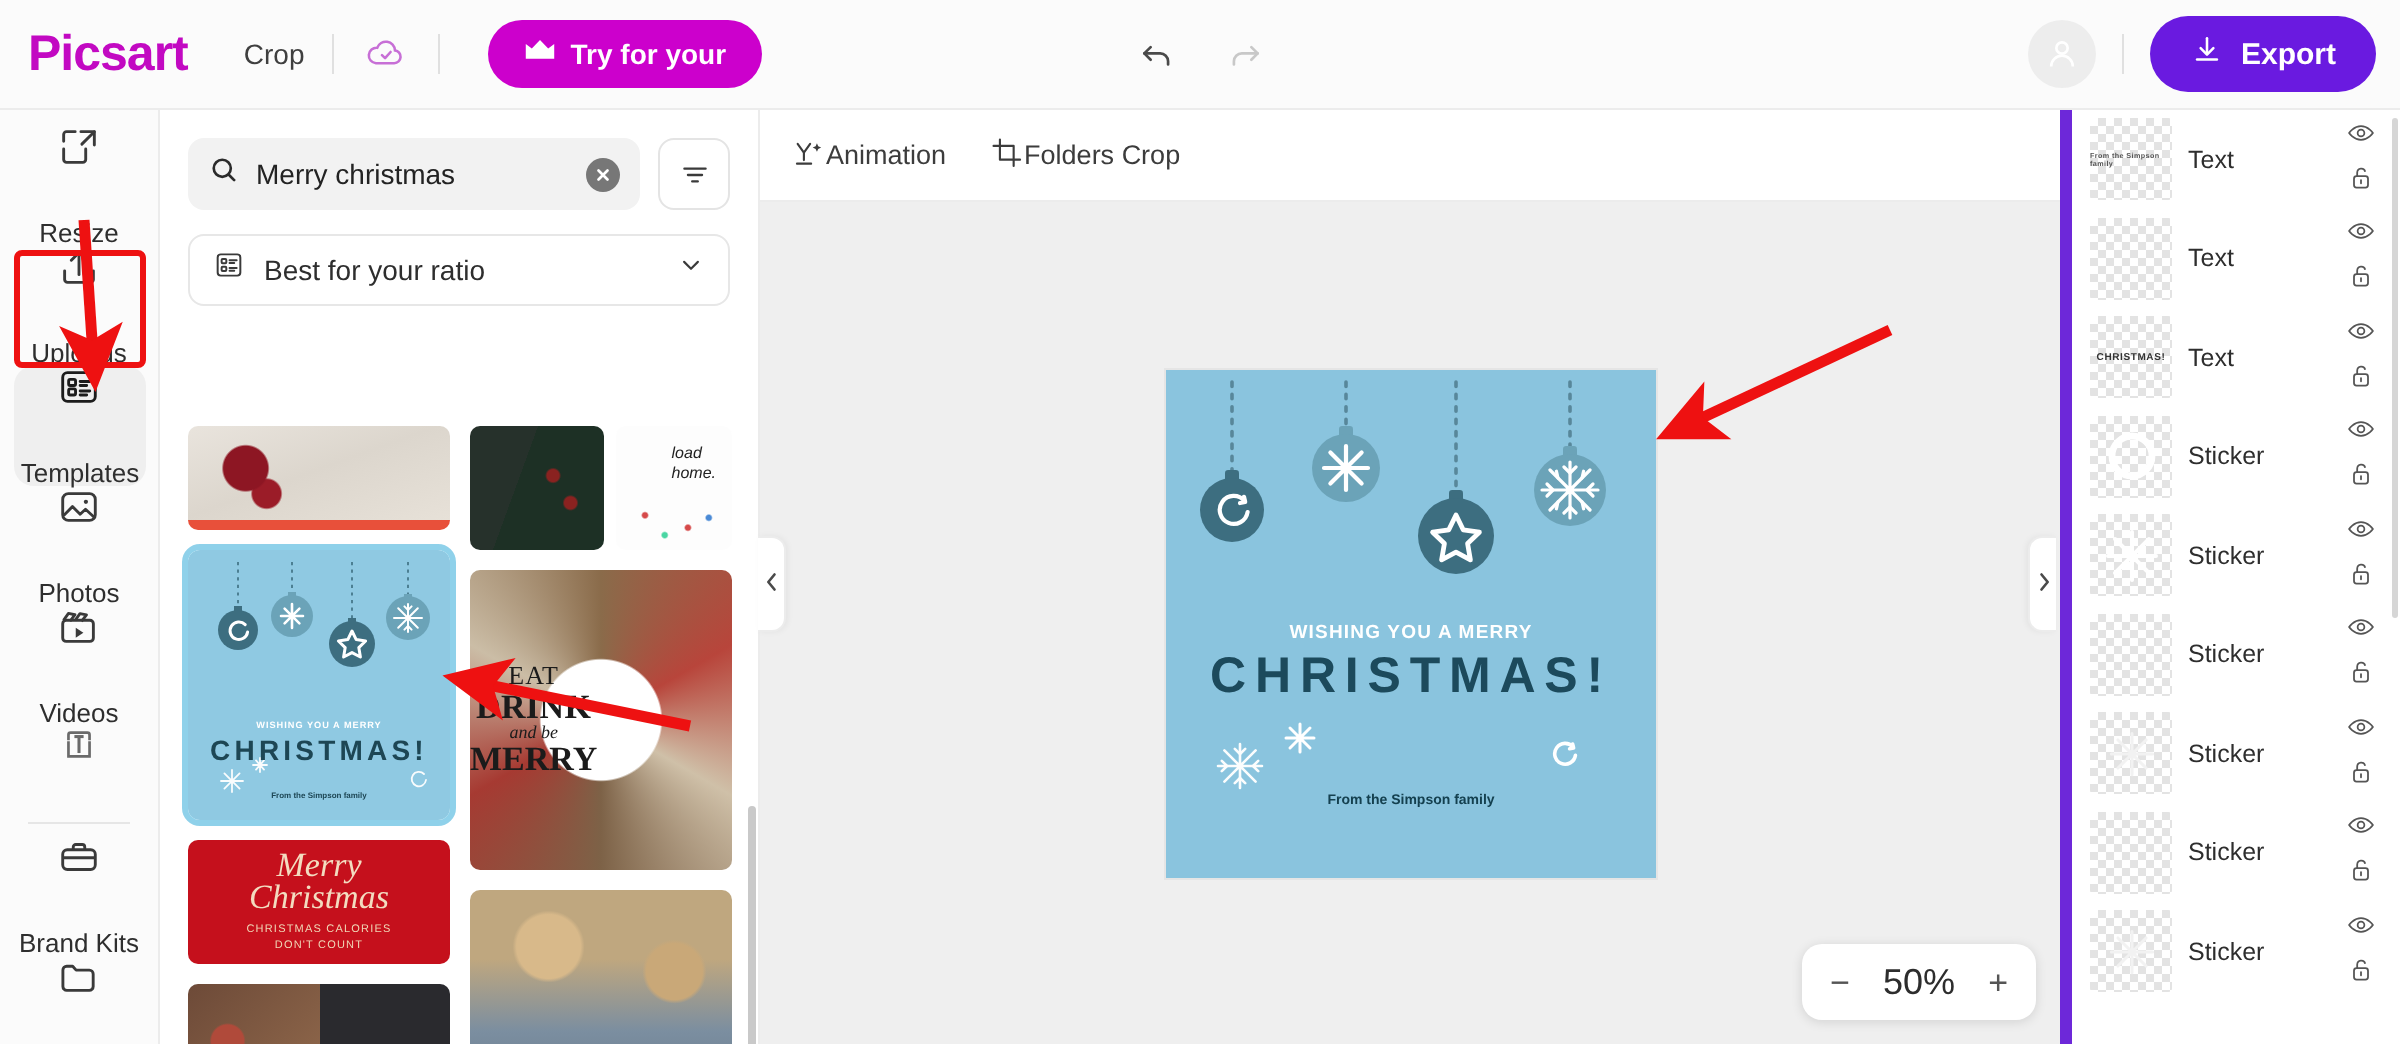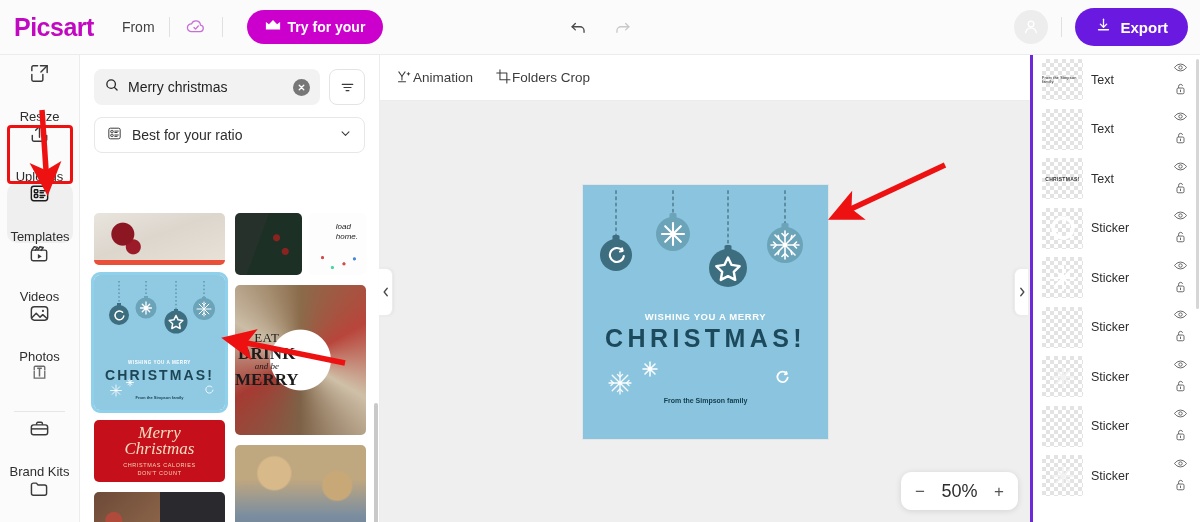--- a/index.html
+++ b/index.html
@@ -187,21 +187,21 @@
     position:absolute; left:521px; top:417px; width:117px; height:38px;
     background:#fff; border-radius:10px; box-shadow:0 1px 6px rgba(0,0,0,.12);
     display:flex; align-items:center; justify-content:space-between; padding:0 14px;
   }
   .zoomctl .zb { font-size:17px; color:#555; cursor:pointer; line-height:1; user-select:none;}
   .zoomctl .zv { font-size:18px; color:#2d2d2d; }
 
   
   .layers {
     position:absolute; top:55px; left:1030px; width:170px; height:467px;
-    background:#fff; border-left:3px solid #6d28d9; overflow:hidden;
+    background:#fff; border-left:6px solid #6d28d9; overflow:hidden;
   }
   .layer-row {
     height:49.5px; display:flex; align-items:center; padding:0 9px 0 9px; gap:8px;
     position:relative; cursor:pointer;
   }
   .layer-thumb {
     width:41px; height:41px; flex:none; border-radius:2px;
     background-image:
       linear-gradient(45deg,#e3e3e3 25%, transparent 25%, transparent 75%, #e3e3e3 75%),
       linear-gradient(45deg,#e3e3e3 25%, #fff 25%, #fff 75%, #e3e3e3 75%);
@@ -225,21 +225,21 @@
     background:#d6d6d6; border-radius:2px;
   }
 </style>
 </head>
 <body>
 
 <div class="app">
 
   <div class="topbar">
     <div class="logo">Picsart</div>
-    <div class="file-menu">From</div>
+    <div class="file-menu">Crop</div>
     <div class="tb-divider"></div>
     <div class="cloud-ic">
       <svg width="22" height="22" viewBox="0 0 24 24" fill="none" stroke="#c76fd6" stroke-width="1.4">
         <path d="M6.5 17h10a3.5 3.5 0 0 0 .4-6.97A5 5 0 0 0 7.2 8.6 3.7 3.7 0 0 0 6.5 17z"></path>
         <path d="M9.8 12.6l1.7 1.7 3-3.4" stroke-linecap="round" stroke-linejoin="round"></path>
       </svg>
     </div>
     <div class="tb-divider"></div>
     <button class="try-btn">
       <span>
@@ -319,38 +319,38 @@
           <rect x="6.6" y="13" width="3.6" height="3.2" rx="0.8"></rect>
           <path d="M12.6 9.1h5M12.6 11.2h3.4M12.6 14.1h5M12.6 16.2h3.4" stroke-linecap="round"></path>
         </svg>
       </span>
       <span class="lbl">Templates</span>
     </div>
 
     <div class="rail-item">
       <span class="rail-ic">
         <svg width="23" height="23" viewBox="0 0 24 24" fill="none" stroke="#3a3a3a" stroke-width="1.5" stroke-linejoin="round">
+          <rect x="3.5" y="5" width="17" height="14" rx="3"></rect>
+          <path d="M4 16.4l4.6-4.6 4 4 2.8-2.6 4.4 4"></path>
+          <circle cx="15.6" cy="9.3" r="1.1" fill="#3a3a3a" stroke="none"></circle>
+        </svg>
+      </span>
+      <span class="lbl">Photos</span>
+    </div>
+
+    <div class="rail-item">
+      <span class="rail-ic">
+        <svg width="23" height="23" viewBox="0 0 24 24" fill="none" stroke="#3a3a3a" stroke-width="1.5" stroke-linejoin="round">
           <rect x="3.5" y="8.5" width="16" height="11" rx="1.8"></rect>
           <path d="M3.9 8.5l2.6-3.6 3.4.7-2.6 3.4"></path>
           <path d="M9.9 8.6l2.6-3.6 3.4.7-2.6 3.4"></path>
           <path d="M10.3 12.4l4 2.6-4 2.6z" fill="#3a3a3a" stroke="none"></path>
         </svg>
       </span>
       <span class="lbl">Videos</span>
-    </div>
-
-    <div class="rail-item">
-      <span class="rail-ic">
-        <svg width="23" height="23" viewBox="0 0 24 24" fill="none" stroke="#3a3a3a" stroke-width="1.5" stroke-linejoin="round">
-          <rect x="3.5" y="5" width="17" height="14" rx="3"></rect>
-          <path d="M4 16.4l4.6-4.6 4 4 2.8-2.6 4.4 4"></path>
-          <circle cx="15.6" cy="9.3" r="1.1" fill="#3a3a3a" stroke="none"></circle>
-        </svg>
-      </span>
-      <span class="lbl">Photos</span>
     </div>
 
     <div class="rail-item" style="height:42px;">
       <span class="rail-ic">
         <svg width="23" height="23" viewBox="0 0 24 24" fill="none" stroke="#6a6a6a" stroke-width="1.4">
           <path d="M6.5 9.5V6.6A1.1 1.1 0 0 1 7.6 5.5h8.8a1.1 1.1 0 0 1 1.1 1.1v2.9"></path>
           <path d="M6.5 12.5v5.4h11v-5.4" stroke="none"></path>
           <path d="M6.5 10v7.9h11V10"></path>
           <path d="M12 7.6v8.6" stroke-width="1.6"></path>
           <path d="M9.6 7.6h4.8" stroke-width="1.6"></path>

